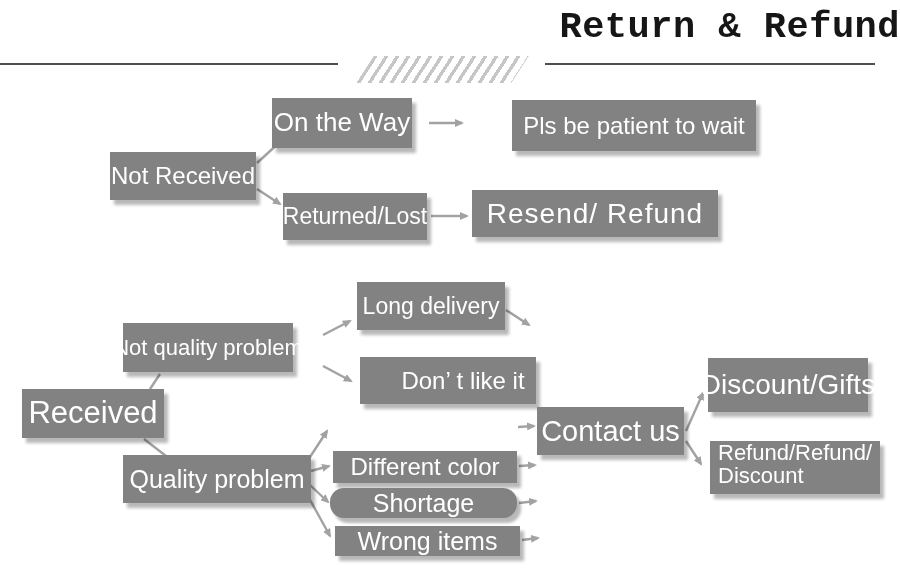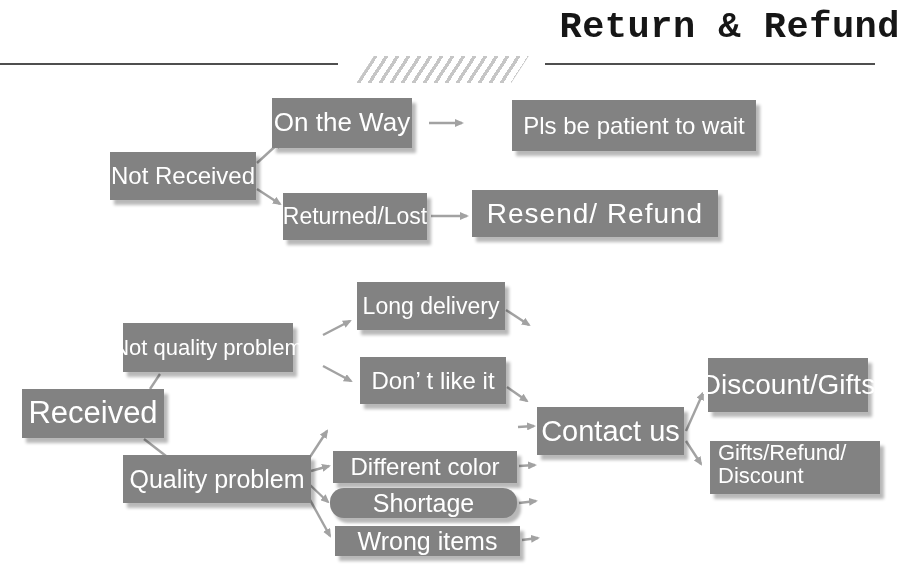--- a/index.html
+++ b/index.html
@@ -74,24 +74,24 @@
   <div class="node" style="left:110px; top:152px; width:146px; height:48px; font-size:24px;">Not Received</div>
   <div class="node" style="left:272px; top:98px; width:140px; height:50px; font-size:26px;">On the Way</div>
   <div class="node" style="left:283px; top:193px; width:144px; height:47px; font-size:23px;">Returned/Lost</div>
   <div class="node" style="left:468px; top:100px; width:244px; height:51px; font-size:24px;margin-left:44px;">Pls be patient to wait</div>
   <div class="node" style="left:472px; top:190px; width:246px; height:47px; font-size:28px; letter-spacing:1px;">Resend/ Refund</div>
 
   <div class="node" style="left:22px; top:389px; width:142px; height:49px; font-size:31px;">Received</div>
   <div class="node" style="left:123px; top:323px; width:170px; height:49px; font-size:22px;">Not quality problem</div>
   <div class="node" style="left:123px; top:455px; width:188px; height:48px; font-size:25px;">Quality problem</div>
   <div class="node" style="left:357px; top:282px; width:148px; height:48px; font-size:23px;">Long delivery</div>
-  <div class="node" style="left:360px; top:357px; width:146px; height:47px; font-size:24px;">Don’ t like it</div>
+  <div class="node" style="left:360px; top:357px; width:146px; height:47px; font-size:24px;padding-left:30px;">Don’ t like it</div>
   <div class="node" style="left:333px; top:451px; width:184px; height:32px; font-size:24px;">Different color</div>
   <div class="node" style="left:330px; top:488px; width:187px; height:30px; font-size:25px;border-radius:14px;">Shortage</div>
   <div class="node" style="left:335px; top:526px; width:185px; height:30px; font-size:25px;">Wrong items</div>
   <div class="node" style="left:537px; top:407px; width:147px; height:48px; font-size:29px;">Contact us</div>
   <div class="node" style="left:708px; top:358px; width:160px; height:54px; font-size:28px;">Discount/Gifts</div>
   <div class="node left" style="left:710px; top:441px; width:162px; height:53px; font-size:22px;">
-    <span>Gifts/Refund/</span>
+    <span>Refund/Refund/</span>
     <span>Discount</span>
   </div>
 
 </div>
 
 </body></html>

